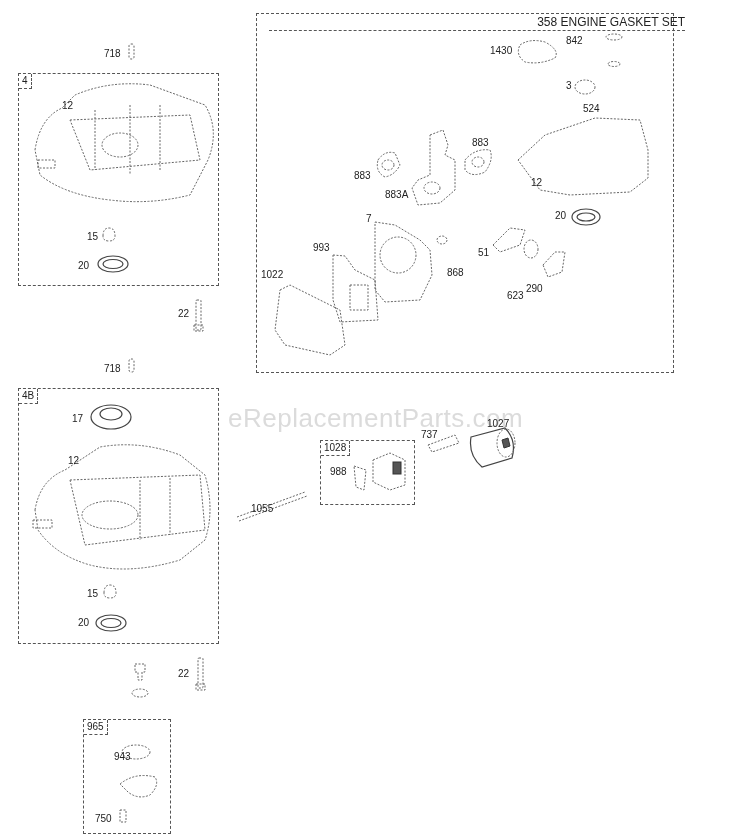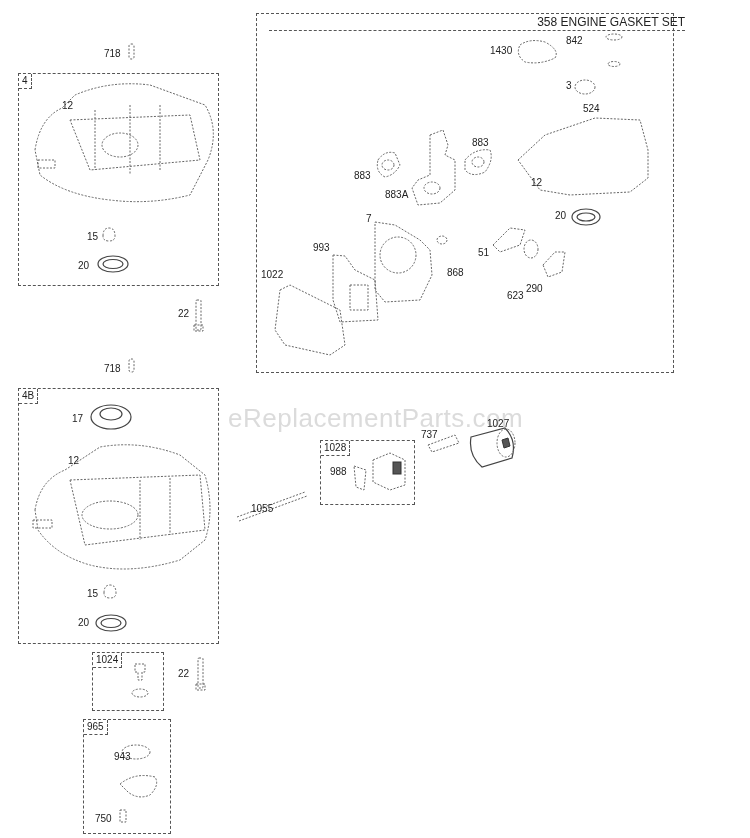--- a/index.html
+++ b/index.html
@@ -35,23 +35,20 @@
   </div>
 
   <div class="box" style="left:18px; top:388px; width:201px; height:256px;">
     <div class="tag">4B</div>
   </div>
 
   <div class="box" style="left:320px; top:440px; width:95px; height:65px;">
     <div class="tag">1028</div>
   </div>
 
-  <div class="box" style="left:92px; top:652px; width:72px; height:59px;">
-    <div class="tag">1024</div>
-  </div>
 
   <div class="box" style="left:83px; top:719px; width:88px; height:115px;">
     <div class="tag">965</div>
   </div>
 
   <svg width="750" height="838">
 
     <g>
       <rect class="part" x="129" y="44" width="5" height="15" rx="2"></rect>
     </g>

